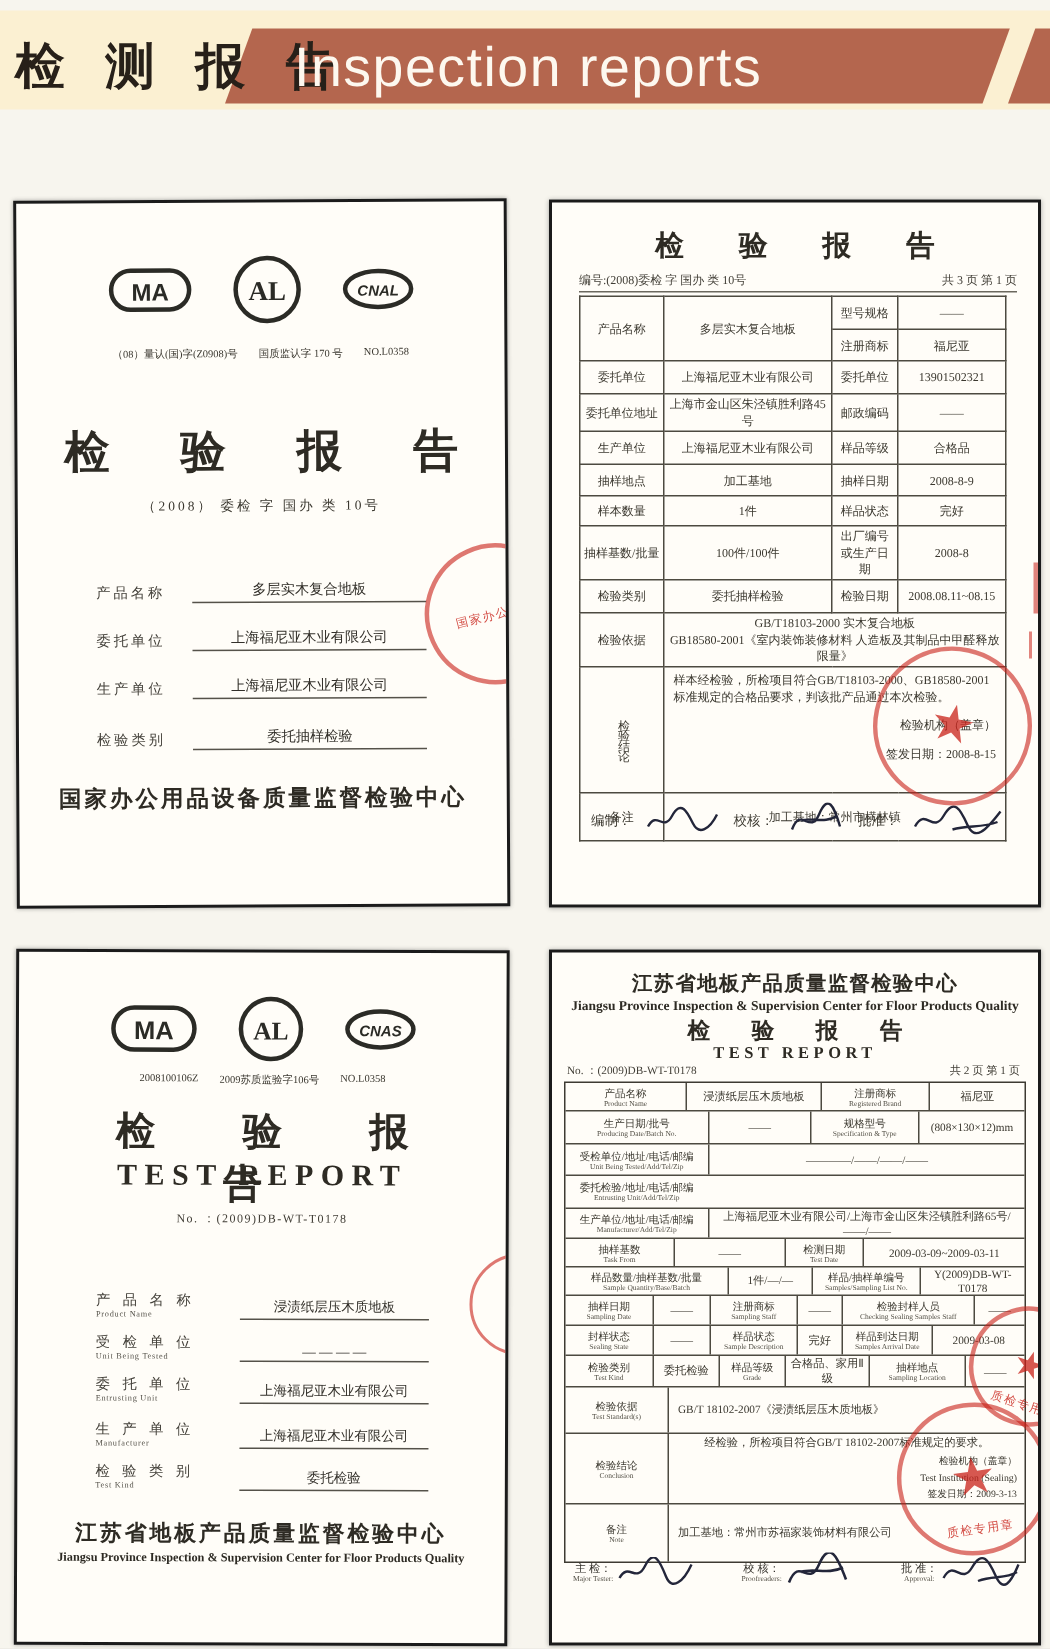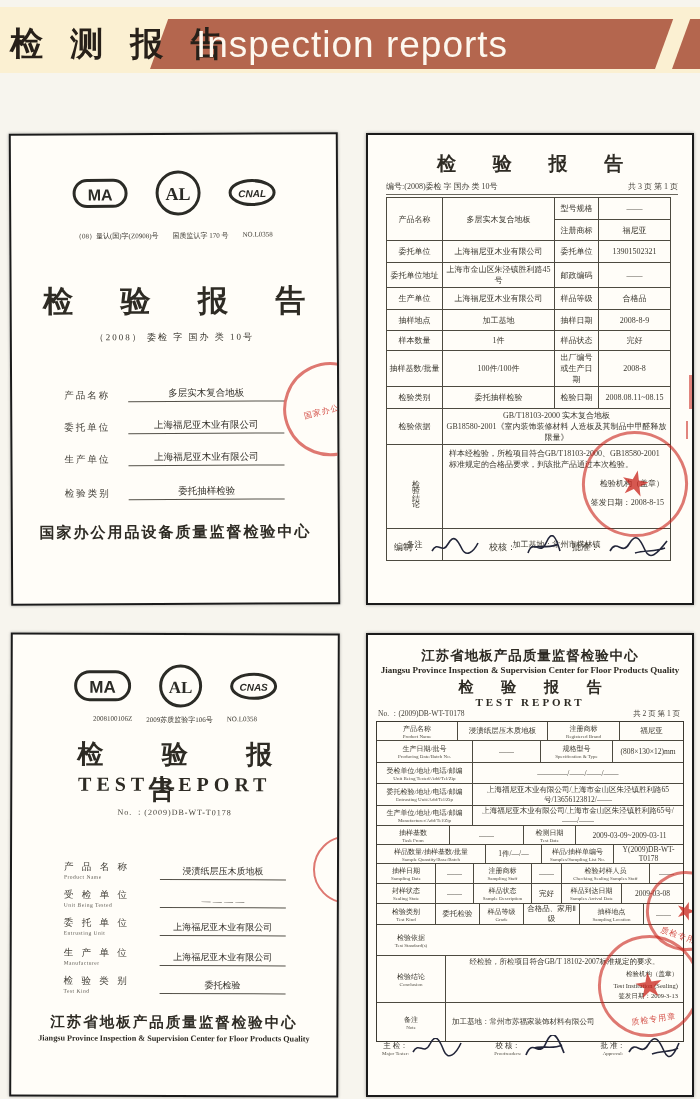--- a/index.html
+++ b/index.html
@@ -373,21 +373,20 @@
             <span class="zh">受检单位/地址/电话/邮编</span>
             <span class="en">Unit Being Tested/Add/Tel/Zip</span>
           </div>
         <div class="c flex1 vcell">————/——/——/——</div>
       </div>
       <div class="r" style="height:21px">
         <div class="c" style="width:95px">
             <span class="zh">委托检验/地址/电话/邮编</span>
             <span class="en">Entrusting Unit/Add/Tel/Zip</span>
           </div>
-        <div class="c flex1 vcell">上海福尼亚木业有限公司/上海市金山区朱泾镇胜利路65号/13656123812/——</div>
       </div>
       <div class="r" style="height:19px">
         <div class="c" style="width:95px">
             <span class="zh">生产单位/地址/电话/邮编</span>
             <span class="en">Manufacturer/Add/Tel/Zip</span>
           </div>
         <div class="c flex1 vcell">上海福尼亚木业有限公司/上海市金山区朱泾镇胜利路65号/——/——</div>
       </div>
       <div class="r" style="height:18px">
         <div class="c" style="width:72px">
@@ -462,20 +461,21 @@
             <span class="zh">抽样地点</span>
             <span class="en">Sampling Location</span>
           </div>
         <div class="c vcell" style="width:40px">——</div>
       </div>
       <div class="r" style="height:30px">
         <div class="c" style="width:68px">
             <span class="zh">检验依据</span>
             <span class="en">Test Standard(s)</span>
           </div>
+        <div class="c flex1 vcell" style="align-items:flex-start;text-align:left;padding-left:6px;">GB/T 18102-2007《浸渍纸层压木质地板》</div>
       </div>
       <div class="r" style="height:46px">
         <div class="c" style="width:68px">
             <span class="zh">检验结论</span>
             <span class="en">Conclusion</span>
           </div>
         <div class="c flex1 c12">
           <span class="vcell">经检验，所检项目符合GB/T 18102-2007标准规定的要求。</span>
           <span class="right">检验机构（盖章）</span>
           <span class="right">Test Institution (Sealing)</span>

